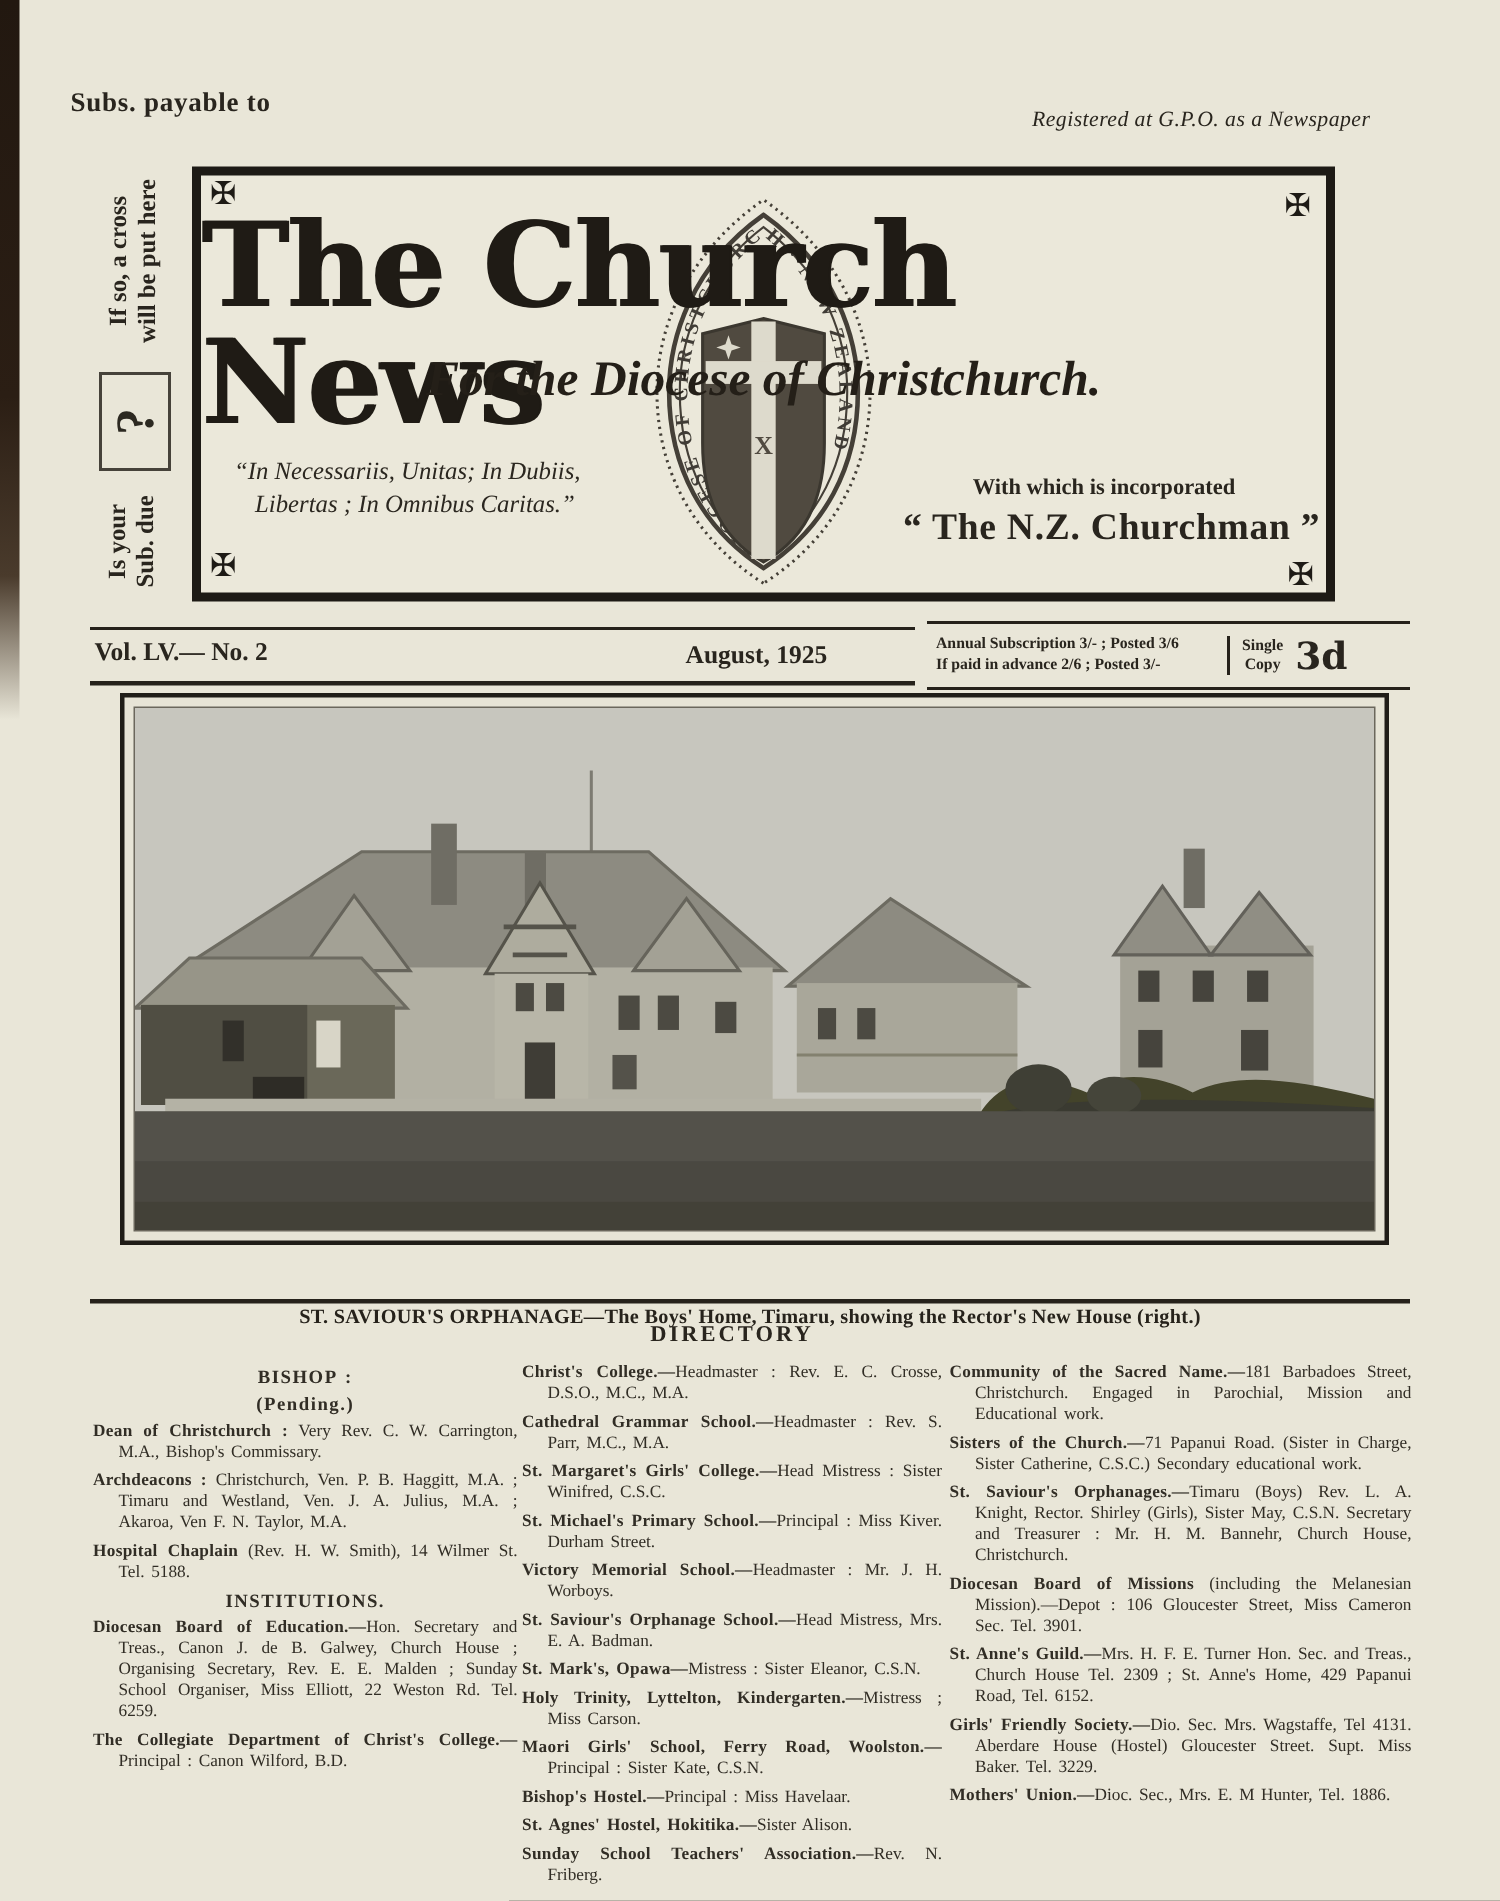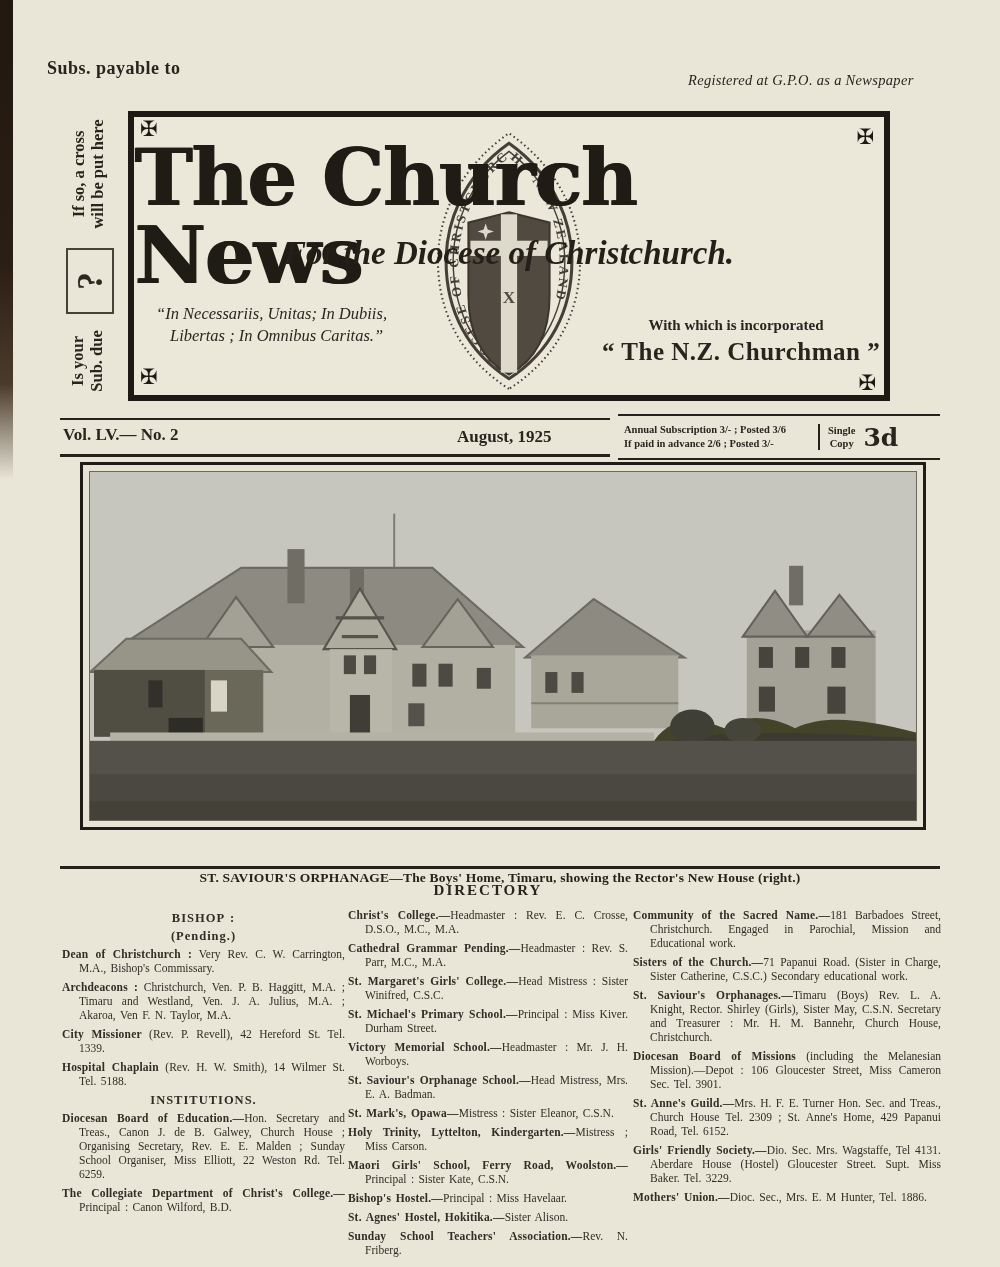--- a/index.html
+++ b/index.html
@@ -220,29 +220,28 @@
   <div id="caption-rule"></div>
 
   <div id="directory">
     <div id="dir-title">DIRECTORY</div>
     <div id="dir-cols">
       <div class="dir-col" id="col-0">
           <div class="dir-heading">BISHOP :</div>
           <div class="dir-heading">(Pending.)</div>
           <p class="dir-entry"><span class="dir-lead">Dean of Christchurch :</span> Very Rev. C. W. Carrington, M.A., Bishop's Commissary.</p>
           <p class="dir-entry"><span class="dir-lead">Archdeacons :</span> Christchurch, Ven. P. B. Haggitt, M.A. ; Timaru and Westland, Ven. J. A. Julius, M.A. ; Akaroa, Ven F. N. Taylor, M.A.</p>
-          <p class="dir-entry"><span class="dir-lead">City Missioner</span> (Rev. P. Revell), 42 Hereford St. Tel. 1339.</p>
           <p class="dir-entry"><span class="dir-lead">Hospital Chaplain</span> (Rev. H. W. Smith), 14 Wilmer St. Tel. 5188.</p>
           <div class="dir-heading">INSTITUTIONS.</div>
           <p class="dir-entry"><span class="dir-lead">Diocesan Board of Education.—</span>Hon. Secretary and Treas., Canon J. de B. Galwey, Church House ; Organising Secretary, Rev. E. E. Malden ; Sunday School Organiser, Miss Elliott, 22 Weston Rd. Tel. 6259.</p>
           <p class="dir-entry"><span class="dir-lead">The Collegiate Department of Christ's College.—</span>Principal : Canon Wilford, B.D.</p>
         </div>
       <div class="dir-col" id="col-1">
           <p class="dir-entry"><span class="dir-lead">Christ's College.—</span>Headmaster : Rev. E. C. Crosse, D.S.O., M.C., M.A.</p>
-          <p class="dir-entry"><span class="dir-lead">Cathedral Grammar Pending.—</span>Headmaster : Rev. S. Parr, M.C., M.A.</p>
+          <p class="dir-entry"><span class="dir-lead">Cathedral Grammar School.—</span>Headmaster : Rev. S. Parr, M.C., M.A.</p>
           <p class="dir-entry"><span class="dir-lead">St. Margaret's Girls' College.—</span>Head Mistress : Sister Winifred, C.S.C.</p>
           <p class="dir-entry"><span class="dir-lead">St. Michael's Primary School.—</span>Principal : Miss Kiver. Durham Street.</p>
           <p class="dir-entry"><span class="dir-lead">Victory Memorial School.—</span>Headmaster : Mr. J. H. Worboys.</p>
           <p class="dir-entry"><span class="dir-lead">St. Saviour's Orphanage School.—</span>Head Mistress, Mrs. E. A. Badman.</p>
           <p class="dir-entry"><span class="dir-lead">St. Mark's, Opawa—</span>Mistress : Sister Eleanor, C.S.N.</p>
           <p class="dir-entry"><span class="dir-lead">Holy Trinity, Lyttelton, Kindergarten.—</span>Mistress ; Miss Carson.</p>
           <p class="dir-entry"><span class="dir-lead">Maori Girls' School, Ferry Road, Woolston.—</span>Principal : Sister Kate, C.S.N.</p>
           <p class="dir-entry"><span class="dir-lead">Bishop's Hostel.—</span>Principal : Miss Havelaar.</p>
           <p class="dir-entry"><span class="dir-lead">St. Agnes' Hostel, Hokitika.—</span>Sister Alison.</p>
           <p class="dir-entry"><span class="dir-lead">Sunday School Teachers' Association.—</span>Rev. N. Friberg.</p>

